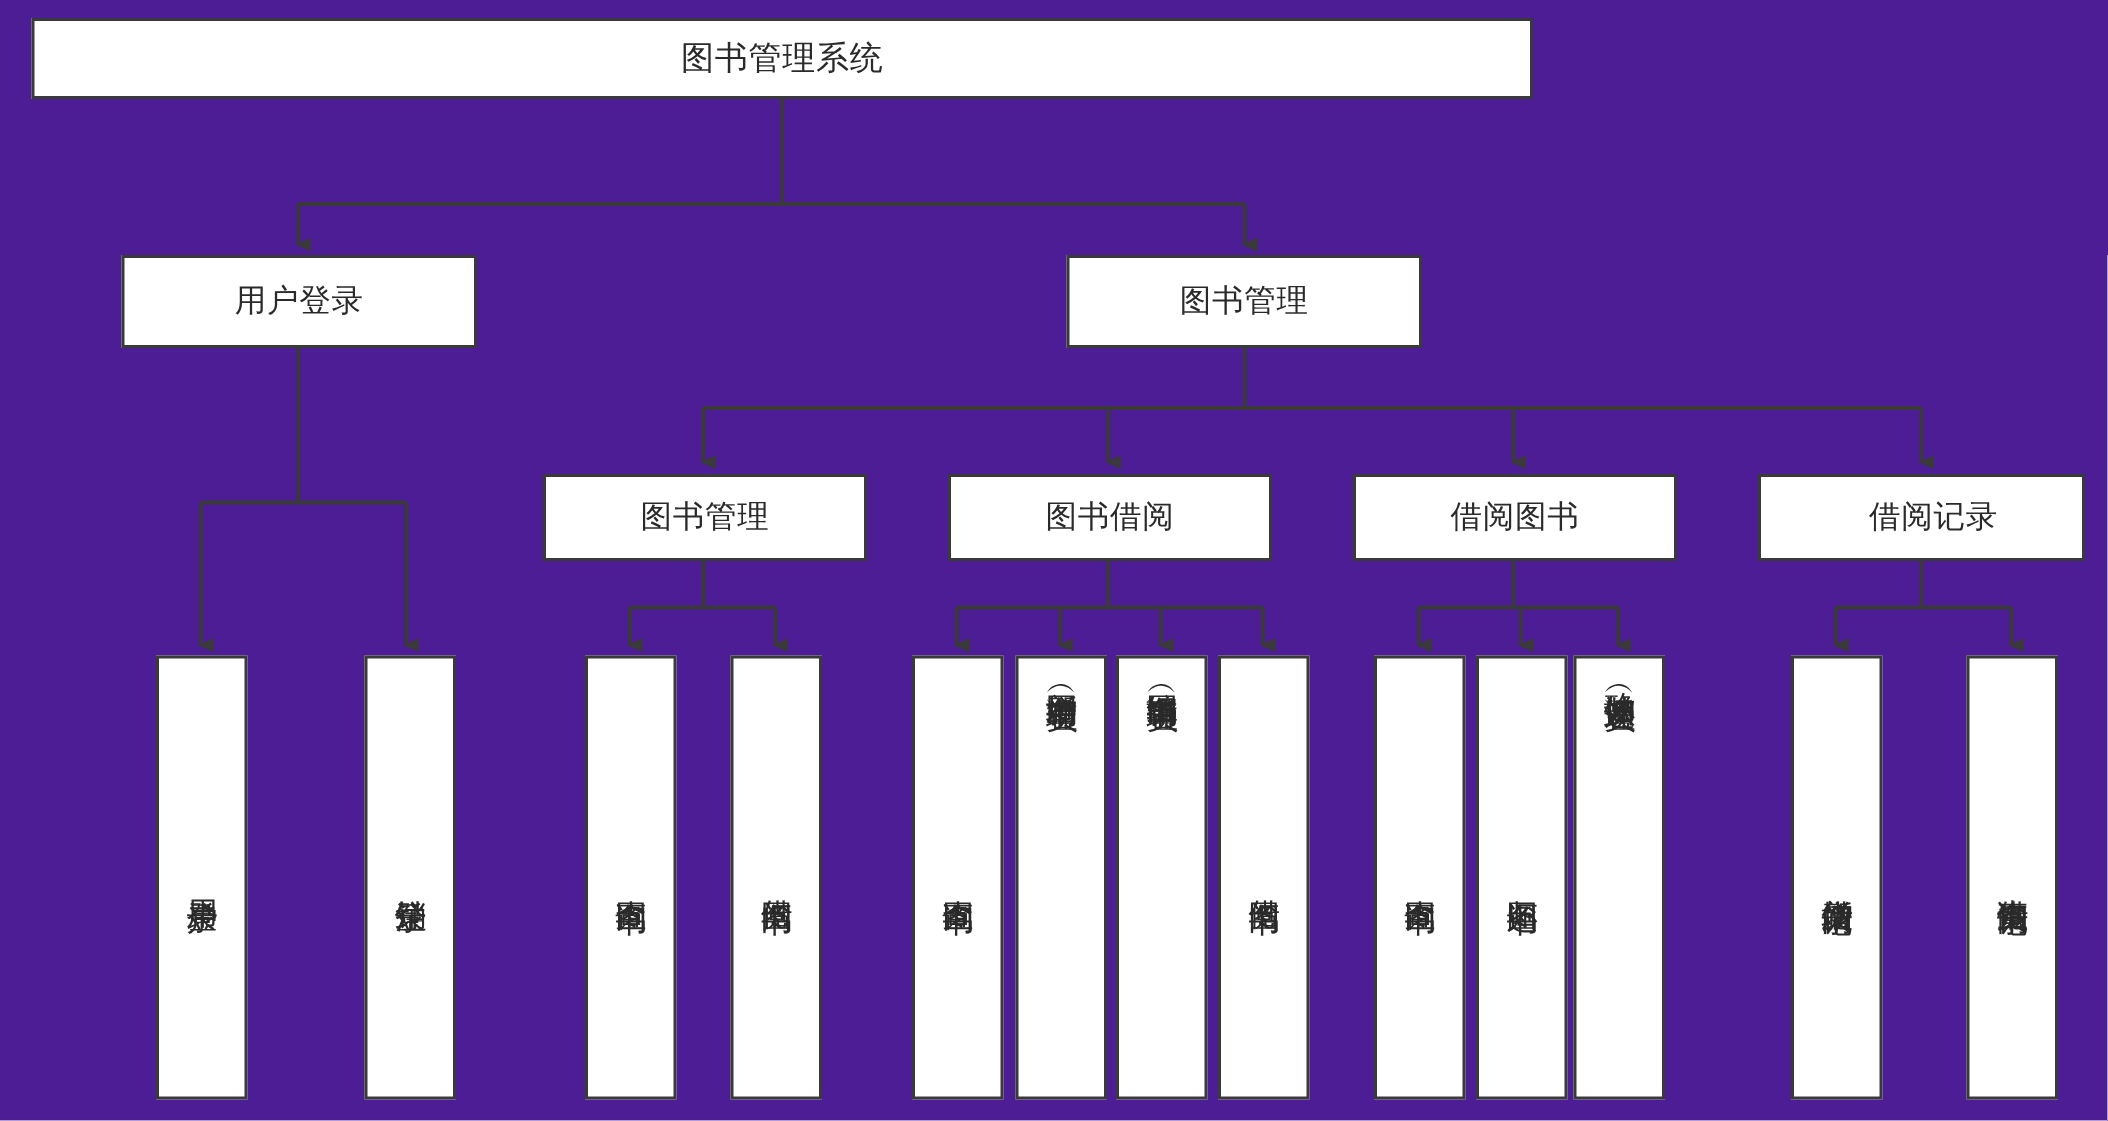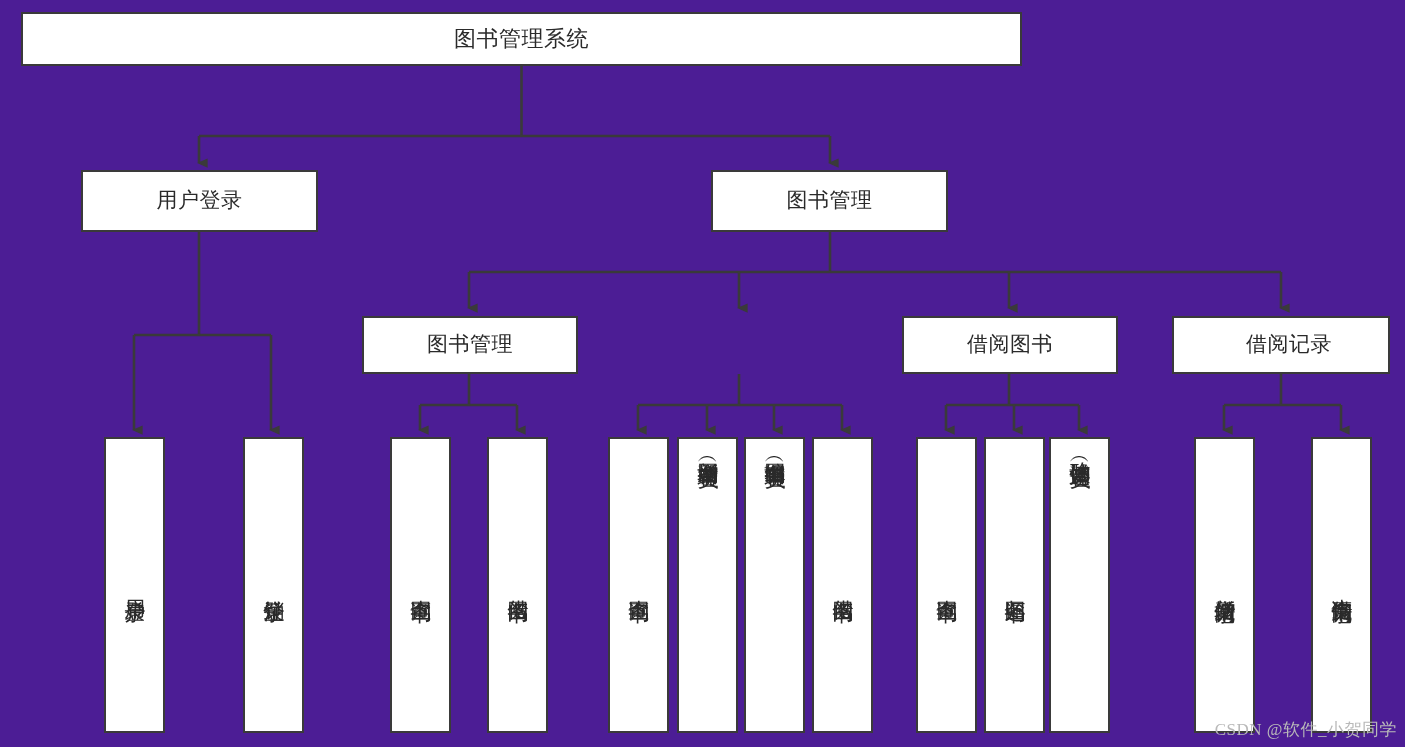--- a/index.html
+++ b/index.html
@@ -123,20 +123,23 @@
   <div class="node hbox" style="left:81px;top:170px;width:237px;height:62px;">
     <span class="lbl">用户登录</span>
   </div>
   <div class="node hbox" style="left:711px;top:170px;width:237px;height:62px;">
     <span class="lbl">图书管理</span>
   </div>
 
   <div class="node hbox" style="left:362px;top:316px;width:216px;height:58px;">
     <span class="lbl">图书管理</span>
   </div>
+  <div class="node hbox" style="left:632px;top:316px;width:216px;height:58px;">
+    <span class="lbl">图书借阅</span>
+  </div>
   <div class="node hbox" style="left:902px;top:316px;width:216px;height:58px;">
     <span class="lbl">借阅图书</span>
   </div>
   <div class="node hbox" style="left:1172px;top:316px;width:218px;height:58px;padding-left:16px;">
     <span class="lbl">借阅记录</span>
   </div>
 
   <div class="node vbox center-v" style="left:104px;top:437px;width:61px;height:296px;">
     <span class="lbl">用户登录</span>
   </div>
@@ -174,15 +177,14 @@
     <span class="lbl">确认归还（管理员）</span>
   </div>
 
   <div class="node vbox center-v" style="left:1194px;top:437px;width:61px;height:296px;">
     <span class="lbl">新增借阅记录</span>
   </div>
   <div class="node vbox center-v" style="left:1311px;top:437px;width:61px;height:296px;">
     <span class="lbl">查询借阅记录</span>
   </div>
 
-  <div class="watermark">CSDN @软件_小贺同学</div>
 
 </div>
 
 </body></html>

